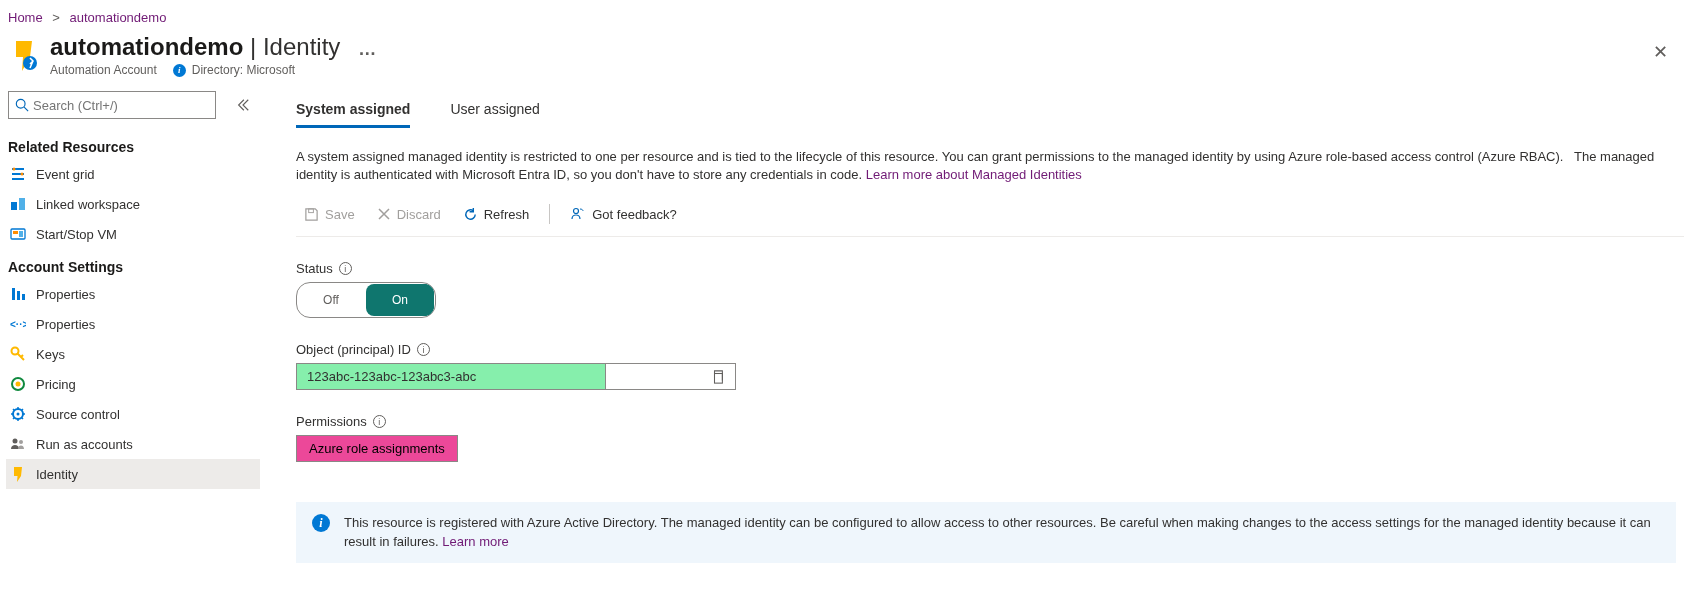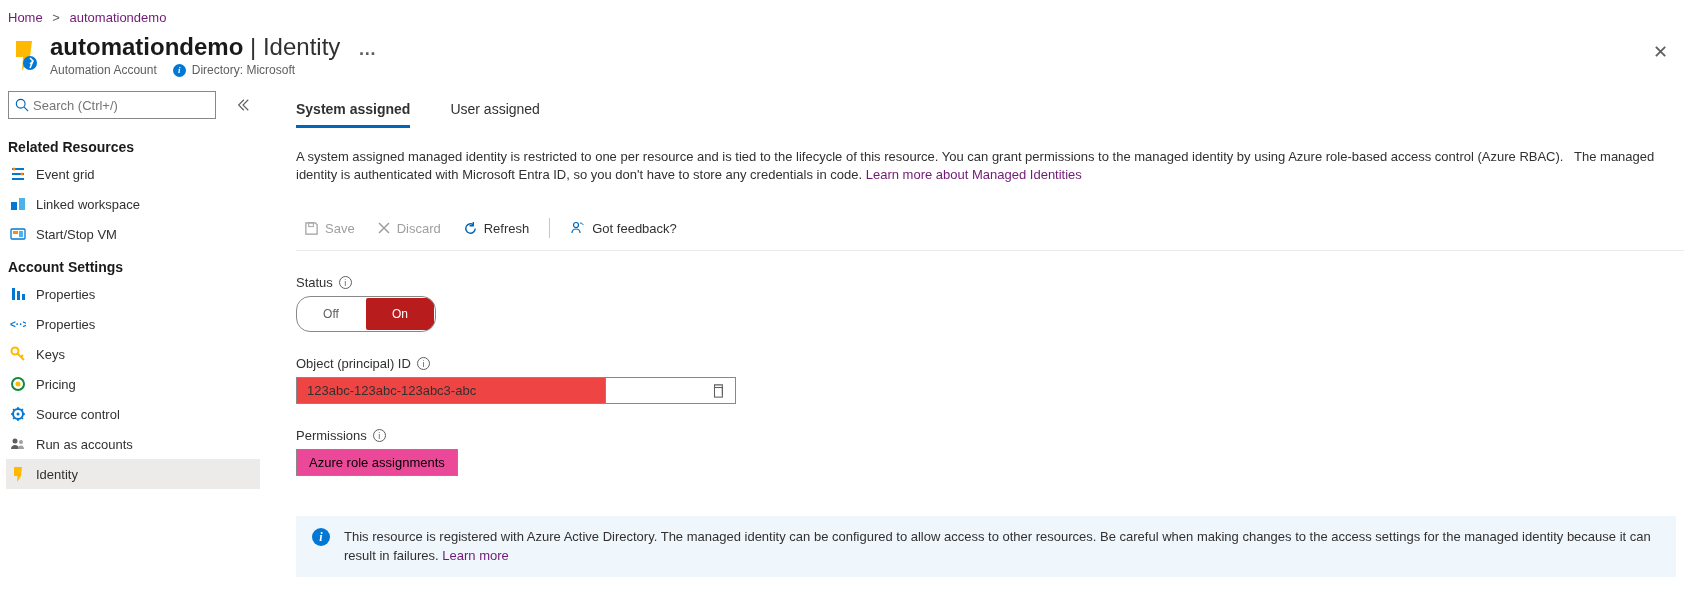--- a/index.html
+++ b/index.html
@@ -141,21 +141,21 @@
   }
   .desc {
     font-size: 13px;
     color: #323130;
     margin-top: 20px;
     line-height: 1.4;
     max-width: 1380px;
   }
   .toolbar {
     display:flex; align-items:center; gap: 6px;
-    margin-top: 32px;
+    margin-top: 18px;
     padding-bottom: 10px;
     border-bottom: 1px solid #edebe9;
   }
   .tbtn {
     display:flex; align-items:center; gap:6px;
     padding: 4px 8px;
     font-size: 13px;
     color: #323130;
     cursor: pointer;
     background:none;border:none;
@@ -184,30 +184,30 @@
     width: 140px;
   }
   .toggle .opt {
     flex:1;
     display:flex;align-items:center;justify-content:center;
     font-size:12px;
     color: #605e5c;
     cursor:pointer;
   }
   .toggle .opt.on {
-    background: #b91c1c;
+    background: #0f766e;
     color: #fff;
-    border-radius: 2px;
+    border-radius: 8px;
     margin:1px;
   }
 
   .objid-row { display:flex; align-items:stretch; width: 440px; }
   .objid-val {
     flex:1;
-    background: #ef4444;
+    background: #86efac;
     border: 1px solid #8a8886;
     padding: 5px 10px;
     font-size: 13px;
     color: #323130;
   }
   .objid-copy {
     width: 130px;
     border: 1px solid #8a8886;
     border-left: none;
     display:flex; align-items:center; justify-content:flex-end;

